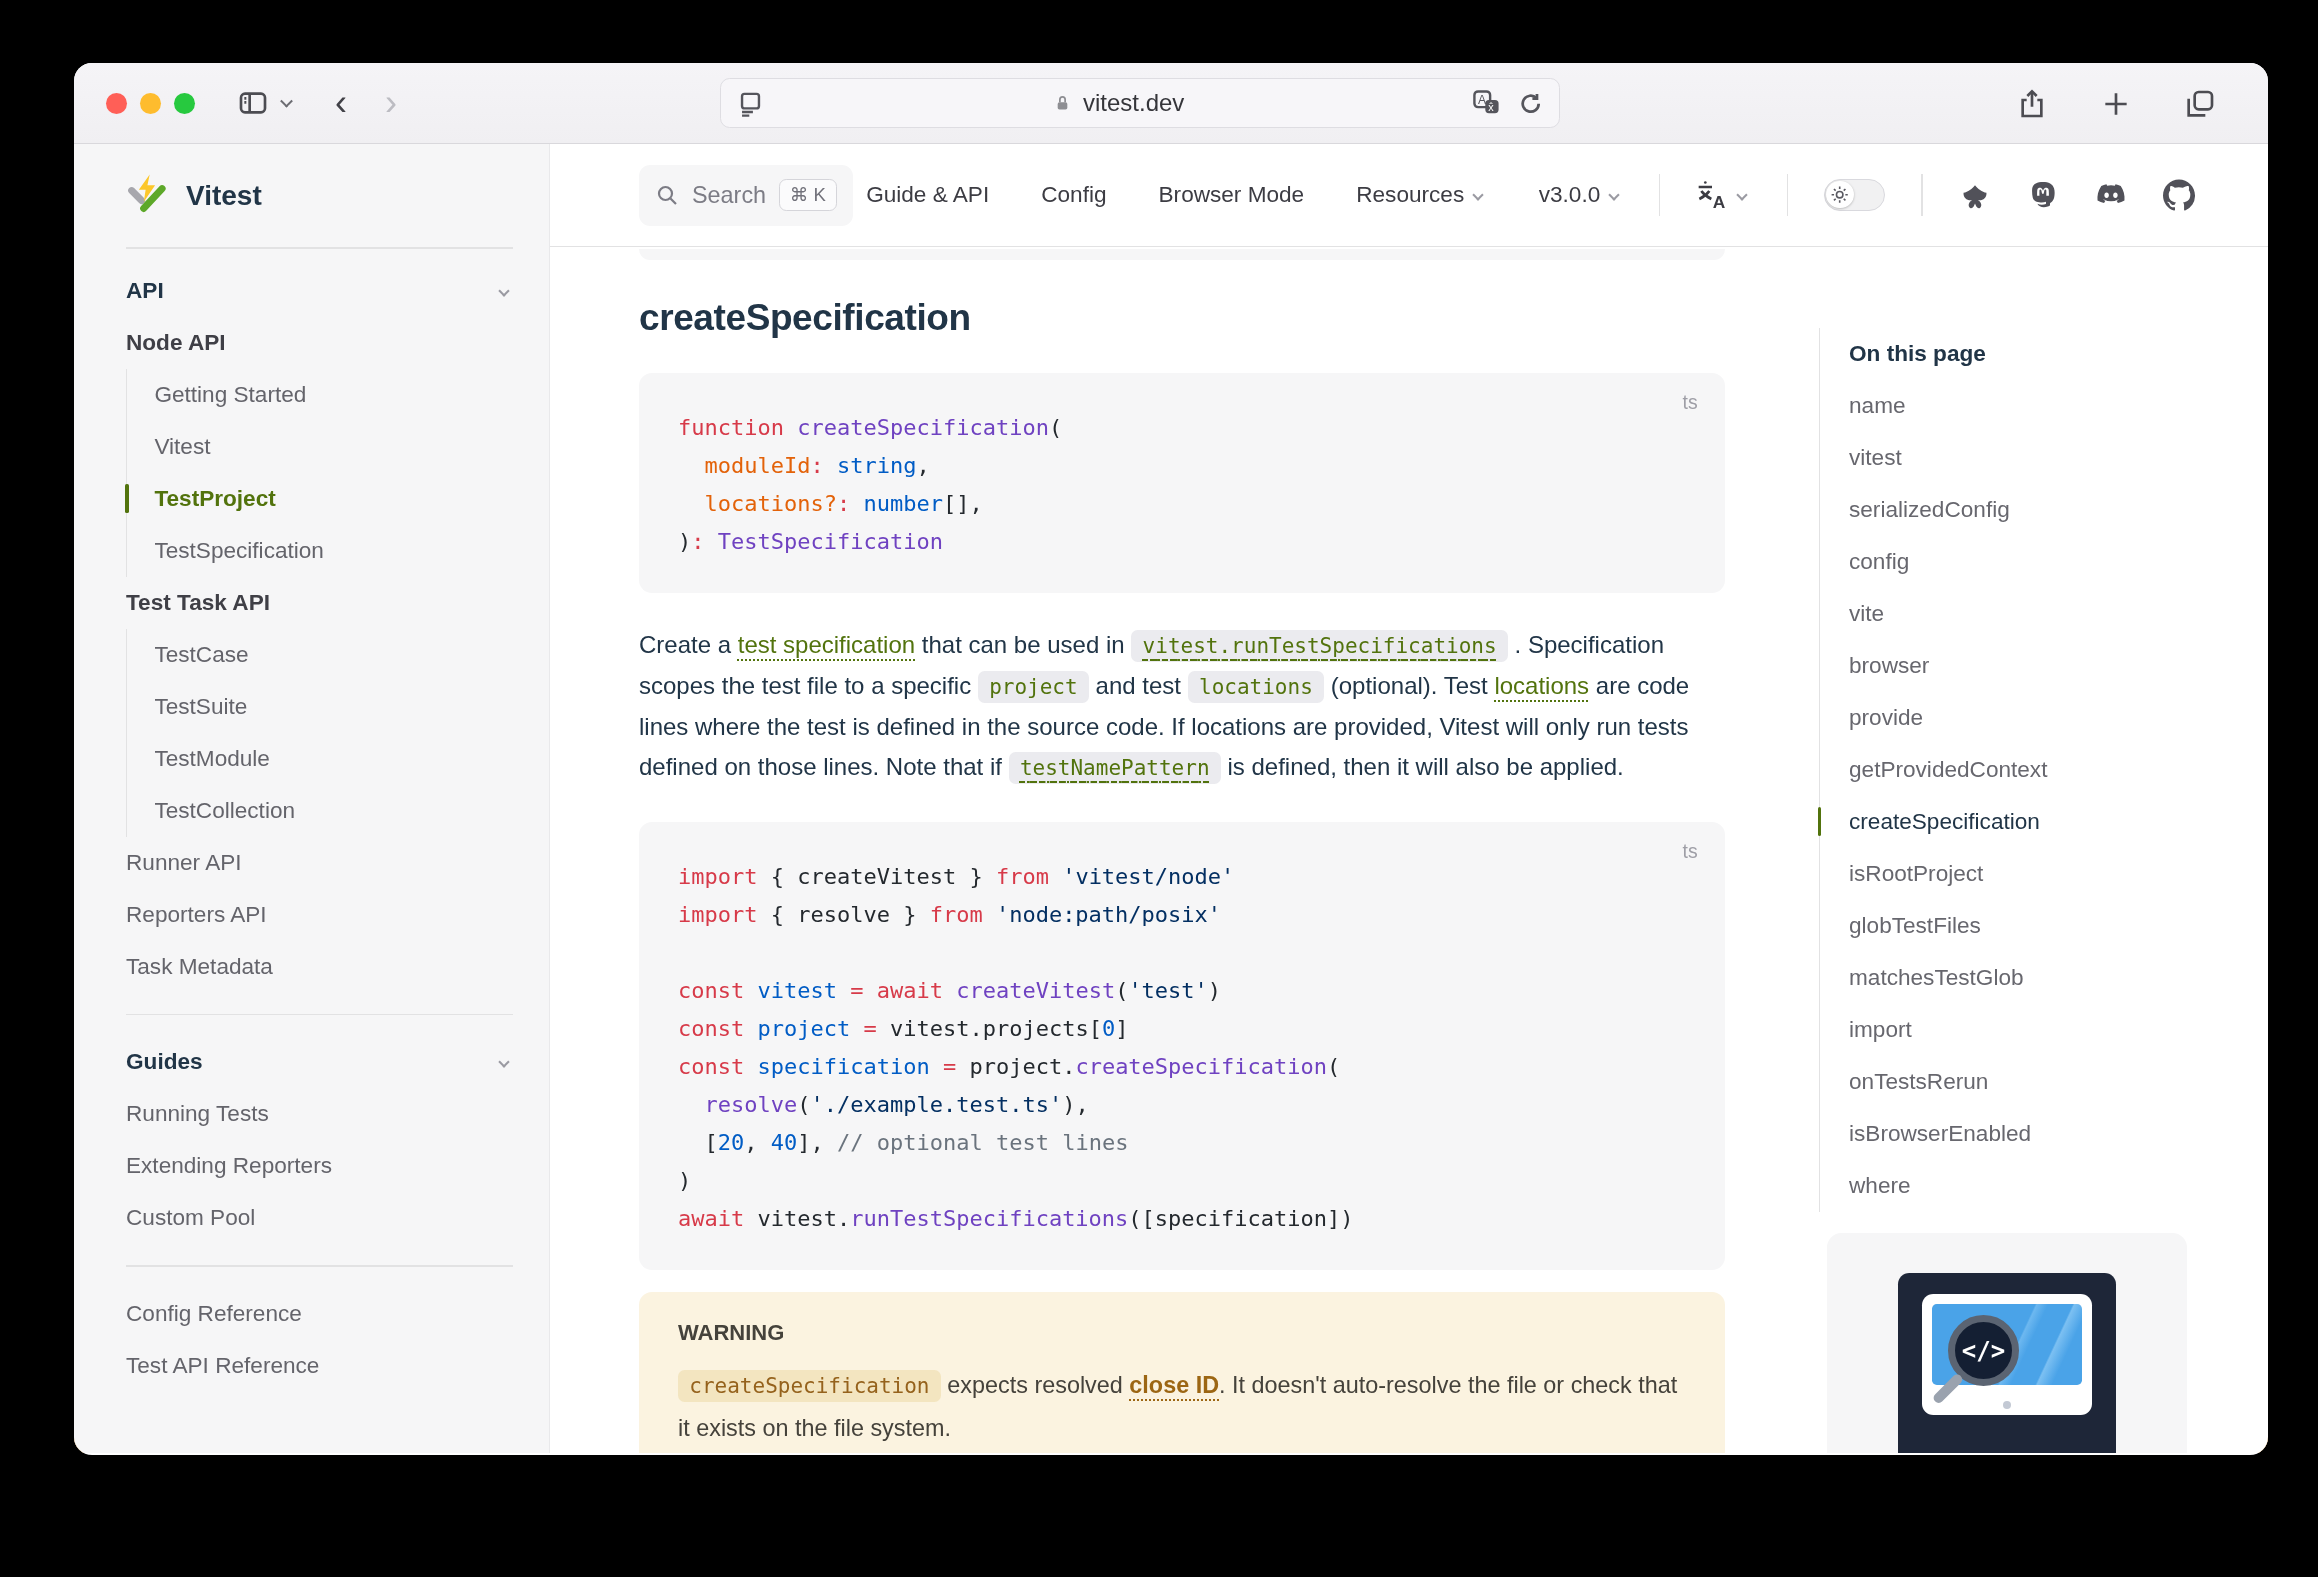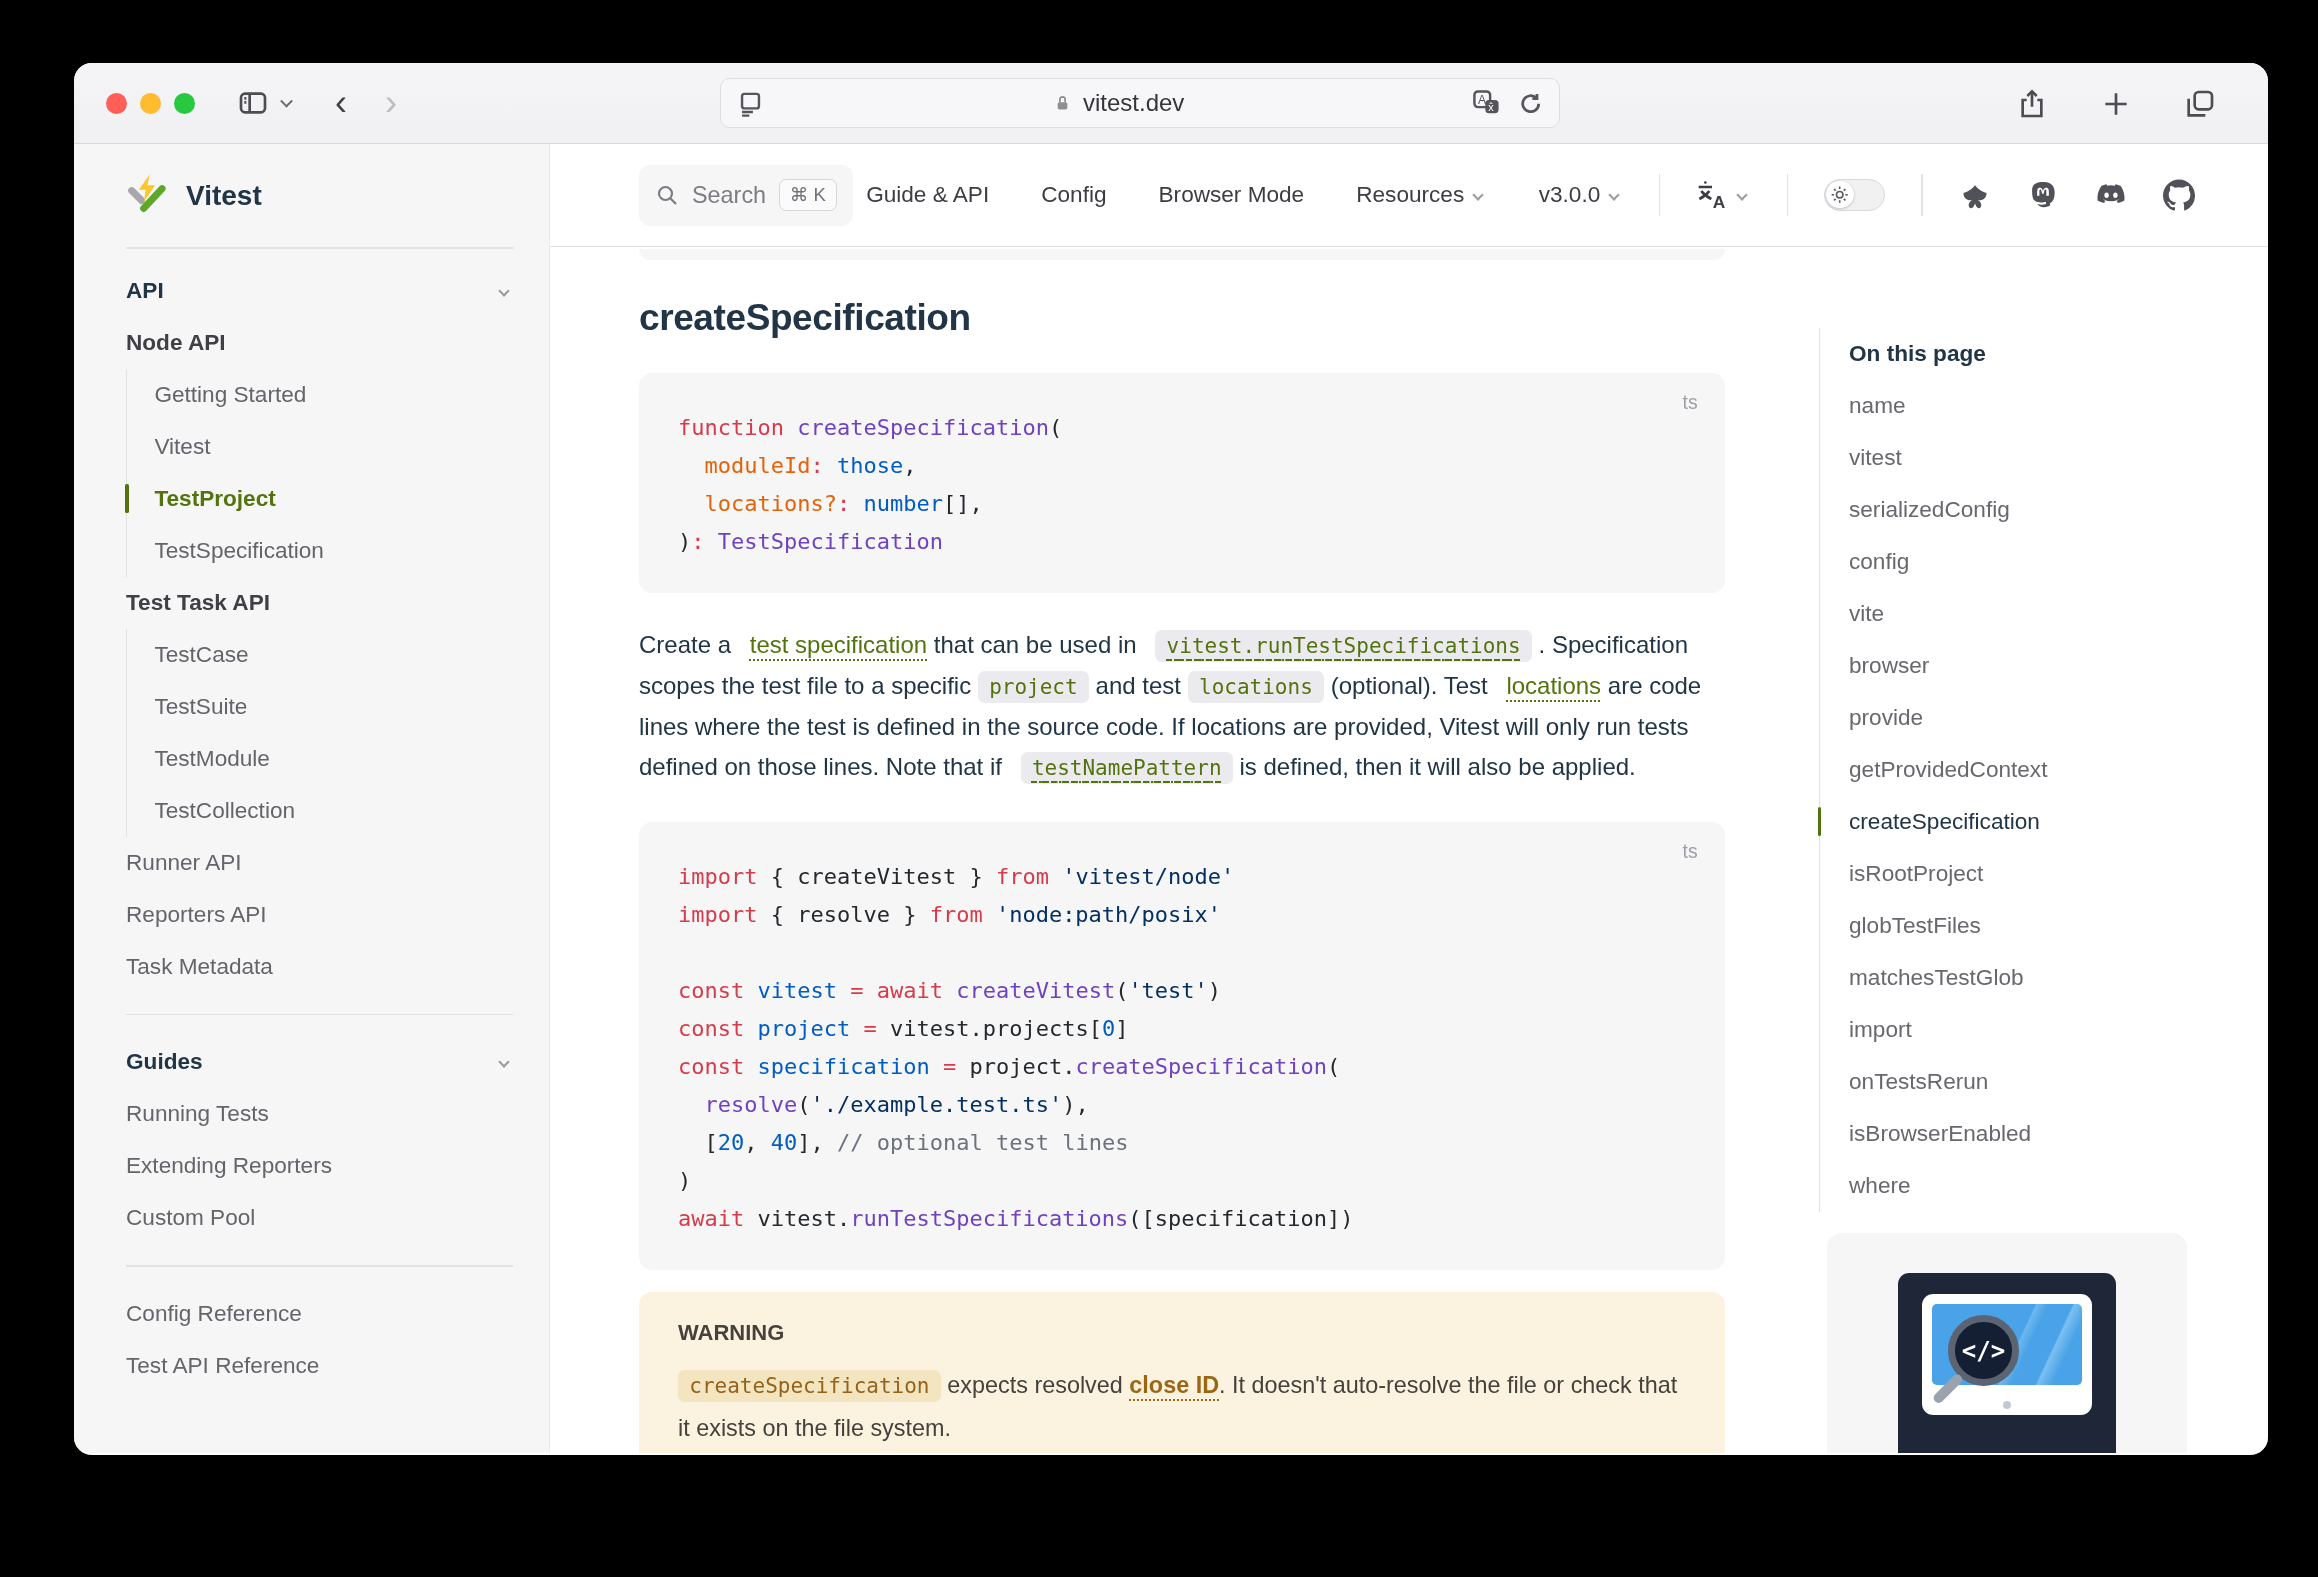--- a/index.html
+++ b/index.html
@@ -60,21 +60,21 @@
   .scroll{flex:1;display:flex;overflow:hidden;background:#fff;}
   .doc{margin-left:89px;width:1086px;flex-shrink:0;}
   .remnant{margin-top:1.6px;height:11.3px;background:#f6f6f7;border-radius:0 0 11.3px 11.3px;}
   h1.doc-title{margin:37px 0 0 0;font-size:37px;font-weight:700;color:#213547;letter-spacing:-0.4px;}
   .code-block{position:relative;margin-top:34px;background:#f6f6f7;border-radius:13px;padding:36px 39px 32px 39px;}
   .code-block .lang{position:absolute;top:18px;right:27.4px;font-size:19.4px;color:#9e9ea6;}
   .cl{font-family:"DejaVu Sans Mono","Liberation Mono",monospace;font-size:22px;line-height:38px;white-space:pre;color:#24292e;}
   .tok-k{color:#d73a49;} .tok-f{color:#6f42c1;} .tok-v{color:#005cc5;} .tok-s{color:#032f62;}
   .tok-n{color:#005cc5;} .tok-c{color:#6a737d;} .tok-o{color:#e36209;} .tok-p{color:#24292e;}
   .para{margin-top:32px;font-size:24px;line-height:40px;color:#213547;}
-  .para a{color:#52730d;text-decoration:underline dotted #52730d;text-decoration-thickness:1.6px;text-underline-offset:7.3px;cursor:pointer;margin-left:12px;}
+  .para a{color:#52730d;text-decoration:underline dotted #52730d;text-decoration-thickness:1.6px;text-underline-offset:7.3px;cursor:pointer;}
   .icode{font-family:"DejaVu Sans Mono","Liberation Mono",monospace;font-size:21px;background:#ebebef;border-radius:6.5px;padding:4px 11.3px;color:#52730d;}
   a .icode,.icode.lnk{text-decoration:underline dashed #52730d;text-decoration-thickness:1.6px;text-underline-offset:6.5px;cursor:pointer;}
   .warning{margin-top:22.6px;background:#fbf3e0;border-radius:13px;padding:27.4px 39px 36px 39px;}
   .warn-title{font-size:22px;font-weight:700;color:#45423b;}
   .warn-body{margin-top:18px;font-size:23.4px;line-height:42px;color:#45423b;}
   .warn-body .icode{background:#f3e5c0;color:#95621c;}
   .warn-body a{color:#9c6613;font-weight:600;text-decoration:underline dotted #9c6613;text-decoration-thickness:1.6px;text-underline-offset:6.5px;cursor:pointer;}
 
   
   .aside{margin-left:auto;margin-right:81px;width:368px;flex-shrink:0;padding-top:81px;text-align:right;}
@@ -339,21 +339,21 @@
 
         <div class="scroll">
           <article class="doc">
             <div class="remnant"></div>
             <h1 class="doc-title">createSpecification</h1>
 
             <div class="code-block">
               <span class="lang">ts</span>
               <div>
                   <div class="cl"><span class="tok-k">function </span><span class="tok-f">createSpecification</span><span class="tok-p">(</span></div>
-                  <div class="cl"><span class="tok-p">  </span><span class="tok-o">moduleId</span><span class="tok-k">: </span><span class="tok-v">those</span><span class="tok-p">,</span></div>
+                  <div class="cl"><span class="tok-p">  </span><span class="tok-o">moduleId</span><span class="tok-k">: </span><span class="tok-v">string</span><span class="tok-p">,</span></div>
                   <div class="cl"><span class="tok-p">  </span><span class="tok-o">locations?</span><span class="tok-k">: </span><span class="tok-v">number</span><span class="tok-p">[],</span></div>
                   <div class="cl"><span class="tok-p">)</span><span class="tok-k">: </span><span class="tok-f">TestSpecification</span></div>
                 </div>
             </div>
 
             <p class="para"><span>Create a </span><a>test specification</a><span> that can be used in </span><a><span class="icode lnk">vitest.runTestSpecifications</span></a><span> . Specification scopes the test file to a specific </span><span class="icode">project</span><span> and test </span><span class="icode">locations</span><span> (optional). Test </span><a>locations</a><span> are code lines where the test is defined in the source code. If locations are provided, Vitest will only run tests defined on those lines. Note that if </span><a><span class="icode lnk">testNamePattern</span></a><span> is defined, then it will also be applied.</span></p>
 
             <div class="code-block">
               <span class="lang">ts</span>
               <div>

